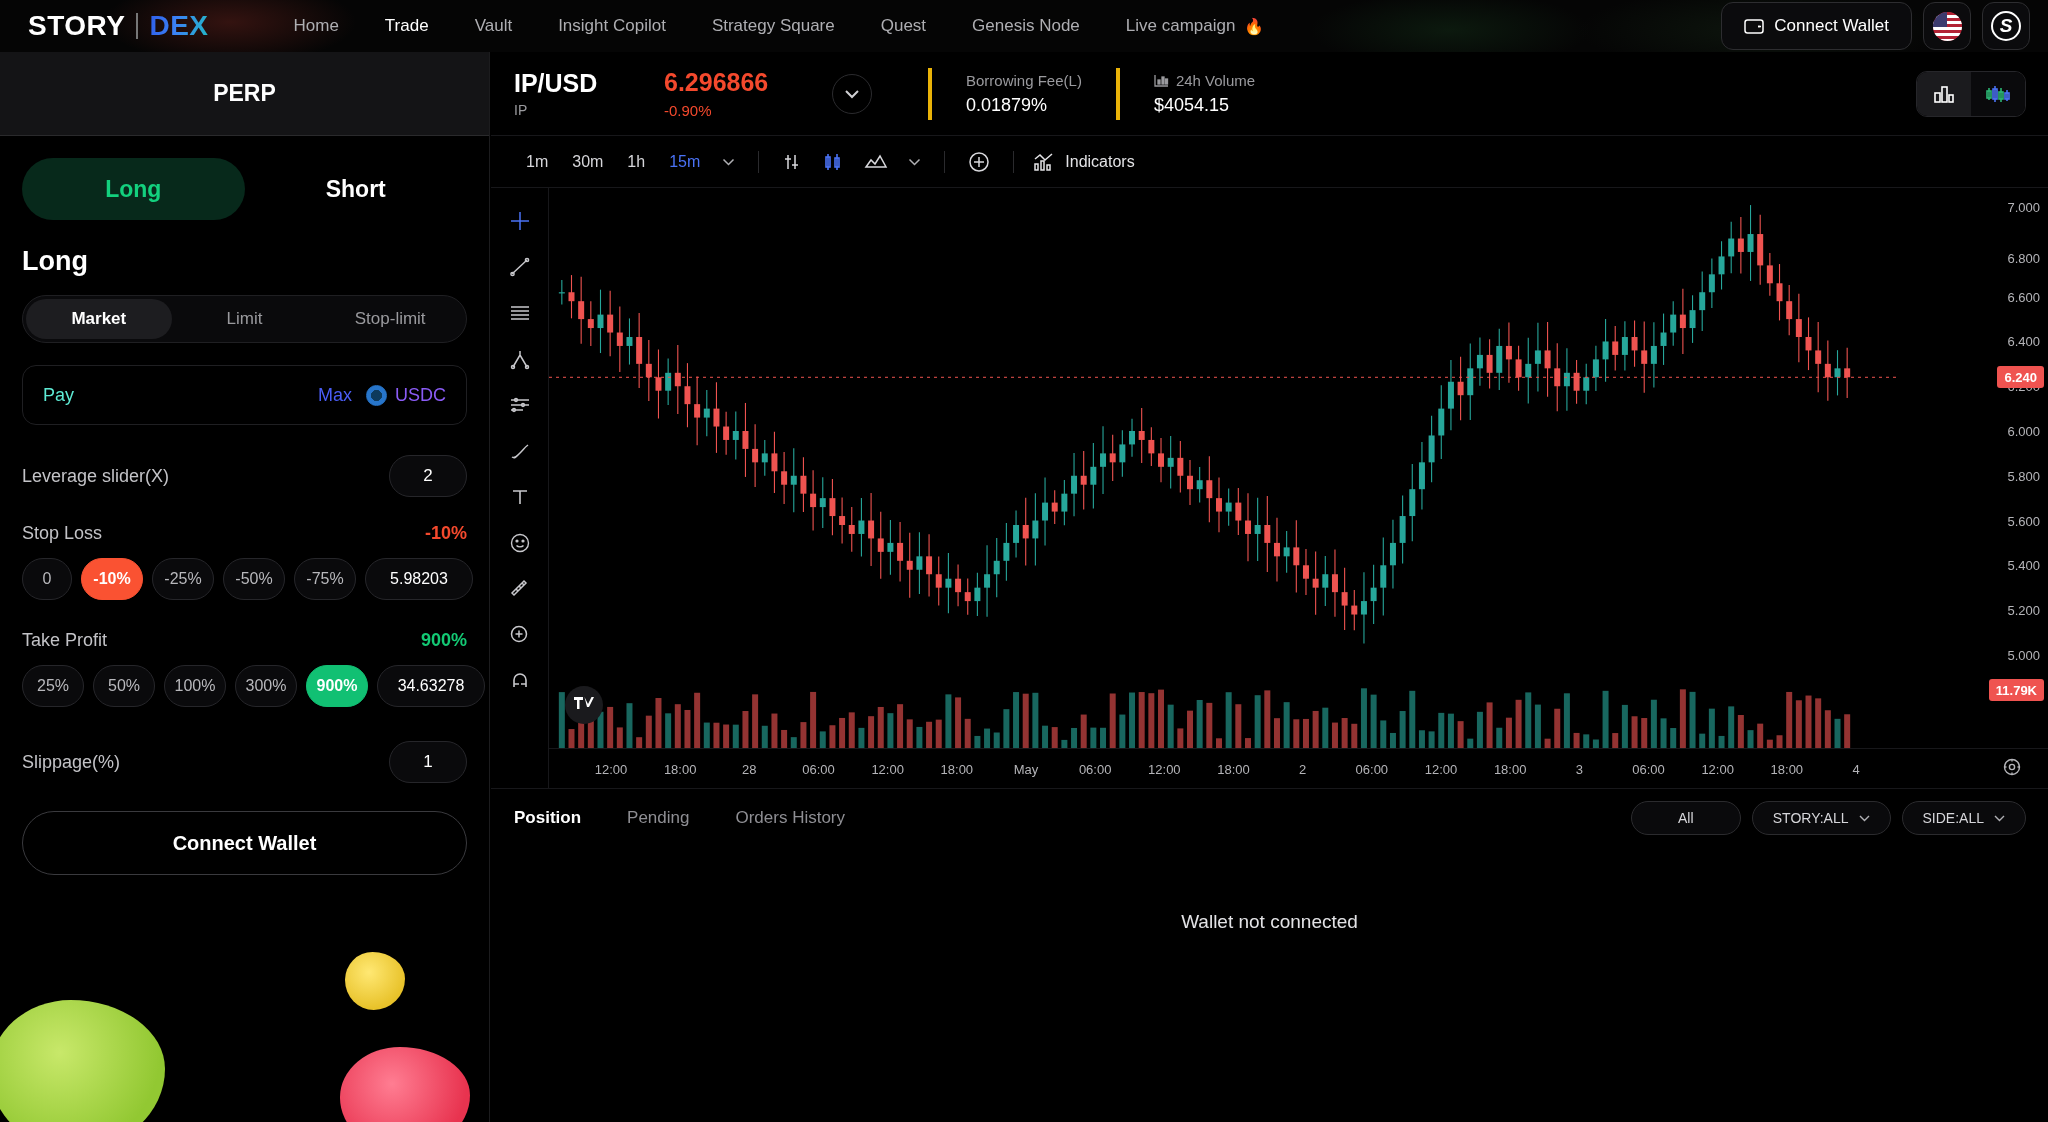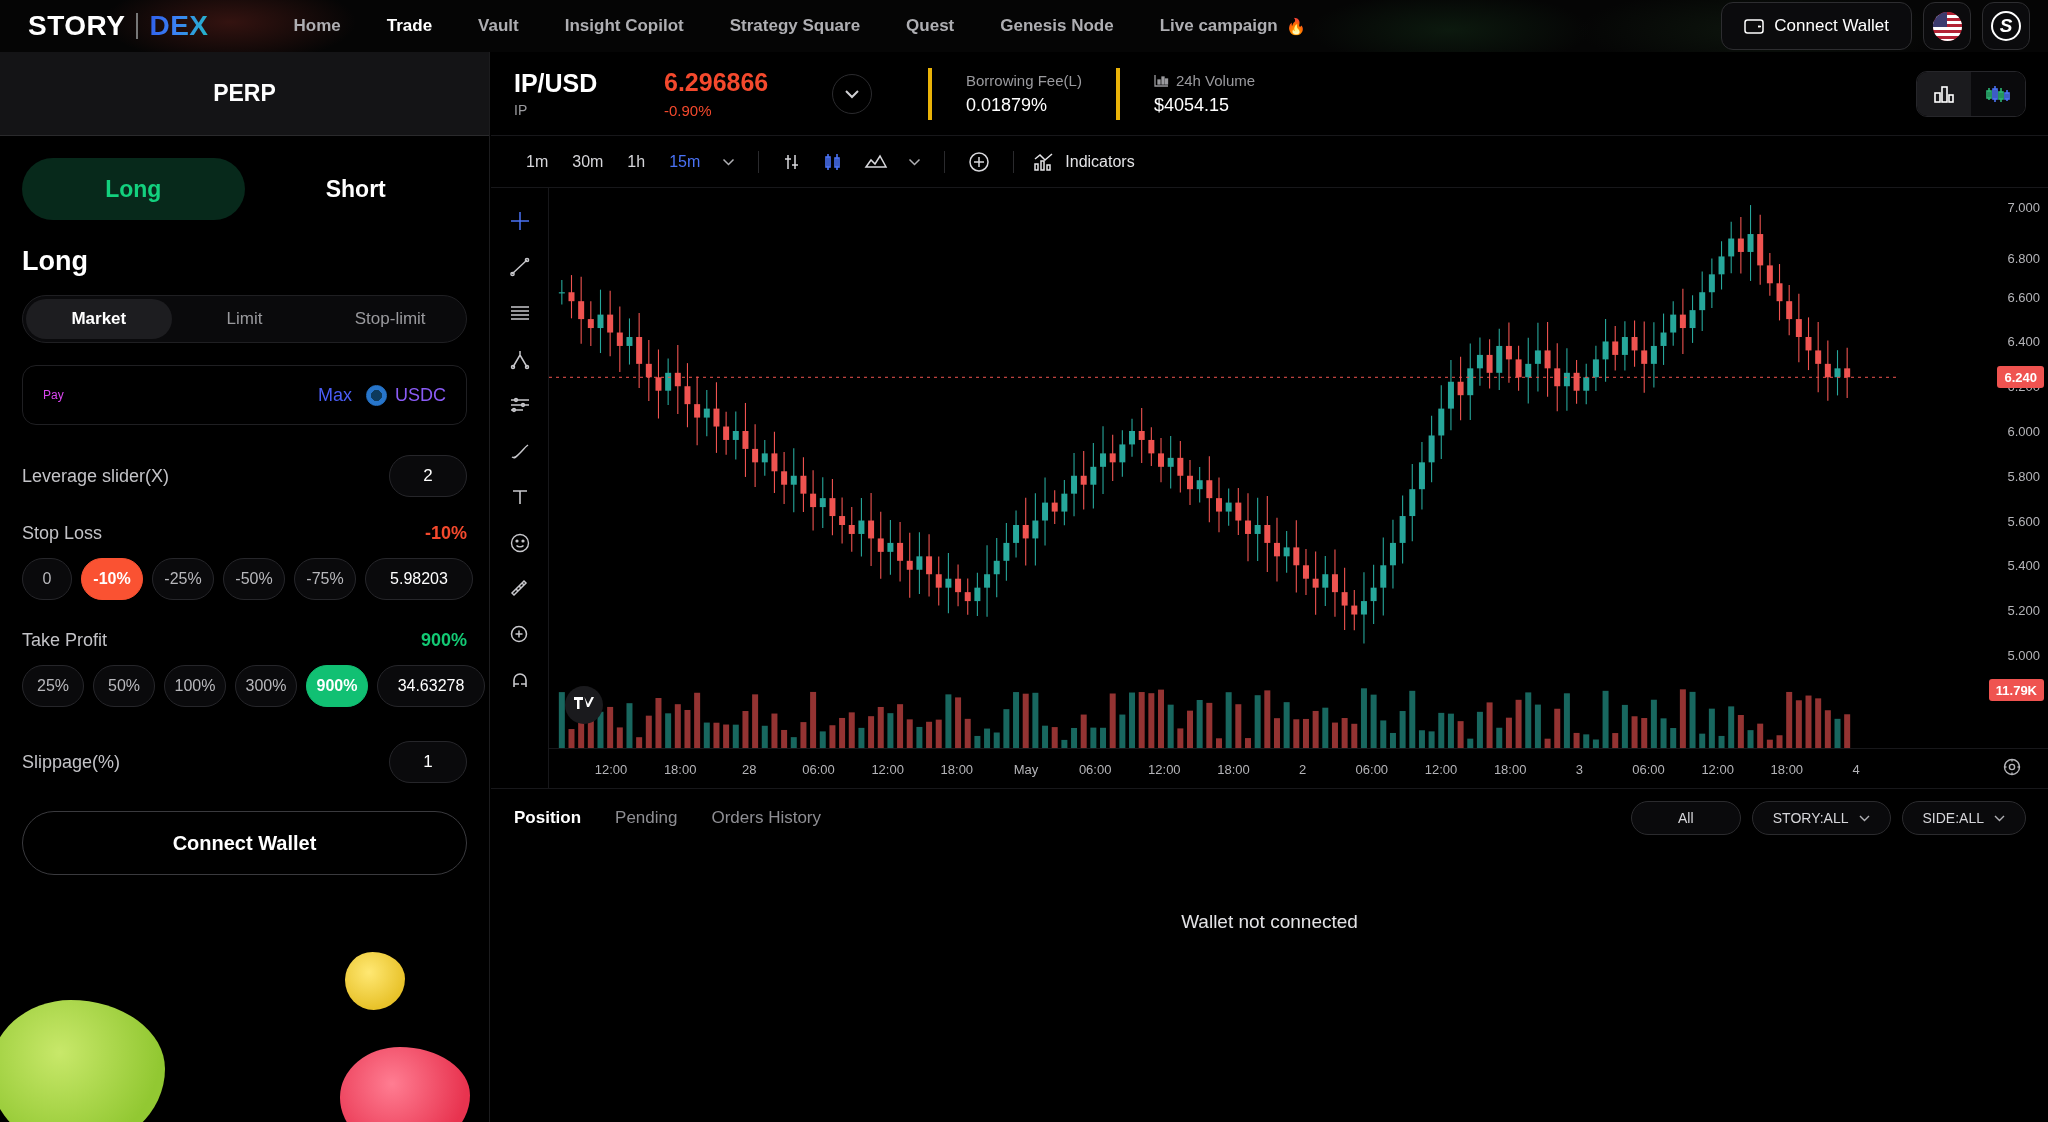--- a/index.html
+++ b/index.html
@@ -16,21 +16,21 @@
       radial-gradient(ellipse 260px 60px at 1760px 30px, rgba(25,45,25,.40), transparent 70%),
       #050505; }
   .logo { position:relative; margin-left:28px; display:flex; align-items:center; gap:11px;
     font-size:28px; font-weight:800; letter-spacing:.5px; z-index:2; }
   .logo .story { color:#fff; }
   .logo .bar { width:2px; height:26px; background:#777; }
   .logo .dex { background:linear-gradient(100deg,#2f5de8 0%,#3b82f6 45%,#22b8c4 100%);
     -webkit-background-clip:text; background-clip:text; color:transparent; }
   .navlinks { position:relative; display:flex; align-items:center; gap:0; margin-left:62px; z-index:2; }
   .navlinks a { color:#aeaeb2; font-size:17px; text-decoration:none; padding:0 23px;
-    display:flex; align-items:center; gap:9px; height:52px;font-weight:bold; }
+    display:flex; align-items:center; gap:9px; height:52px; }
   .navlinks a.active { color:#fff; }
   .fire { font-size:16px; }
   .nav-right { position:relative; margin-left:auto; margin-right:18px;
     display:flex; align-items:center; gap:11px; z-index:2; }
   .connect-btn { display:flex; align-items:center; gap:10px; height:48px; padding:0 22px;
     border:1px solid #2d2d30; border-radius:12px; background:#0b0b0d;
     font-size:17px; color:#fff; cursor:pointer; }
   .icon-sq { width:48px; height:48px; border:1px solid #2d2d30; border-radius:12px;
     background:#0b0b0d; display:flex; align-items:center; justify-content:center; cursor:pointer; }
   .flag { width:29px; height:29px; border-radius:50%; overflow:hidden; position:relative;
@@ -55,21 +55,21 @@
   .ls-toggle .long { background:#07291b; color:#13d07e; }
   .ls-toggle .short { color:#fff; }
   .side-title { margin:26px 22px 0 22px; font-size:27px; font-weight:700; }
   .ordertabs { margin:18px 22px 0 22px; height:48px; background:#0a0a0c;
     border:1px solid #1f1f22; border-radius:26px; display:flex; align-items:center; padding:3px; }
   .ordertabs div { flex:1; height:100%; display:flex; align-items:center; justify-content:center;
     font-size:17px; color:#9a9a9e; border-radius:24px; cursor:pointer; }
   .ordertabs div.sel { background:#1d1d20; color:#fff; font-weight:700; }
   .payrow { margin:22px 22px 0 22px; height:60px; border:1px solid #1f1f22; border-radius:14px;
     display:flex; align-items:center; padding:0 20px; gap:14px; }
-  .payrow .lbl { font-size:12px; color:#d946ef; }
+  .payrow .lbl { font-size:18px; color:#5eead4; }
   .payrow .spacer { flex:1; }
   .payrow .max { font-size:18px; color:#4a5df5; cursor:pointer; }
   .tok { display:flex; gap:8px; font-size:18px; color:#8b5cf6; cursor:pointer; }
   .tok .dot { width:21px; height:21px; border-radius:50%;
     background:radial-gradient(circle at 50% 50%, #0d3a5c 0 40%, #2775ca 41% 100%);
     border:1px solid #2775ca; }
   .row { margin:0 22px; display:flex; align-items:center; }
   .row .lab { font-size:18px; color:#c3c3c7; }
   .row .right { margin-left:auto; }
   .lev-row { margin-top:30px; }
@@ -149,21 +149,21 @@
     border-top:1px solid #17171a; }
   .xlab { position:absolute; bottom:11px; font-size:13px; color:#b4b4b8;
     transform:translateX(-50%); }
   .tvlogo { position:absolute; left:16px; bottom:64px; width:38px; height:38px;
     border-radius:50%; background:#1a1a1d; display:flex; align-items:center;
     justify-content:center; }
   .gearx { position:absolute; right:26px; bottom:11px; cursor:pointer; }
 
   
   .bottom { border-top:1px solid #17171a; }
-  .btabs { height:58px; display:flex; align-items:center; padding-left:23px; gap:34px; }
+  .btabs { height:58px; display:flex; align-items:center; padding-left:23px; gap:46px; }
   .btab { font-size:17px; color:#8e8e93; cursor:pointer; }
   .btab.sel { color:#fff; font-weight:700; }
   .bfilters { margin-left:auto; margin-right:22px; display:flex; gap:11px; }
   .pill { height:34px; padding:0 20px; border:1px solid #2b2b2e; border-radius:18px;
     background:#0a0a0c; display:flex; align-items:center; gap:10px;
     font-size:14px; color:#d6d6da; cursor:pointer; }
   .pill.all { min-width:110px; justify-content:center; }
   .empty { height:150px; display:flex; align-items:center; justify-content:center;
     font-size:19px; color:#e3e3e6; }
   svg { display:block; }

